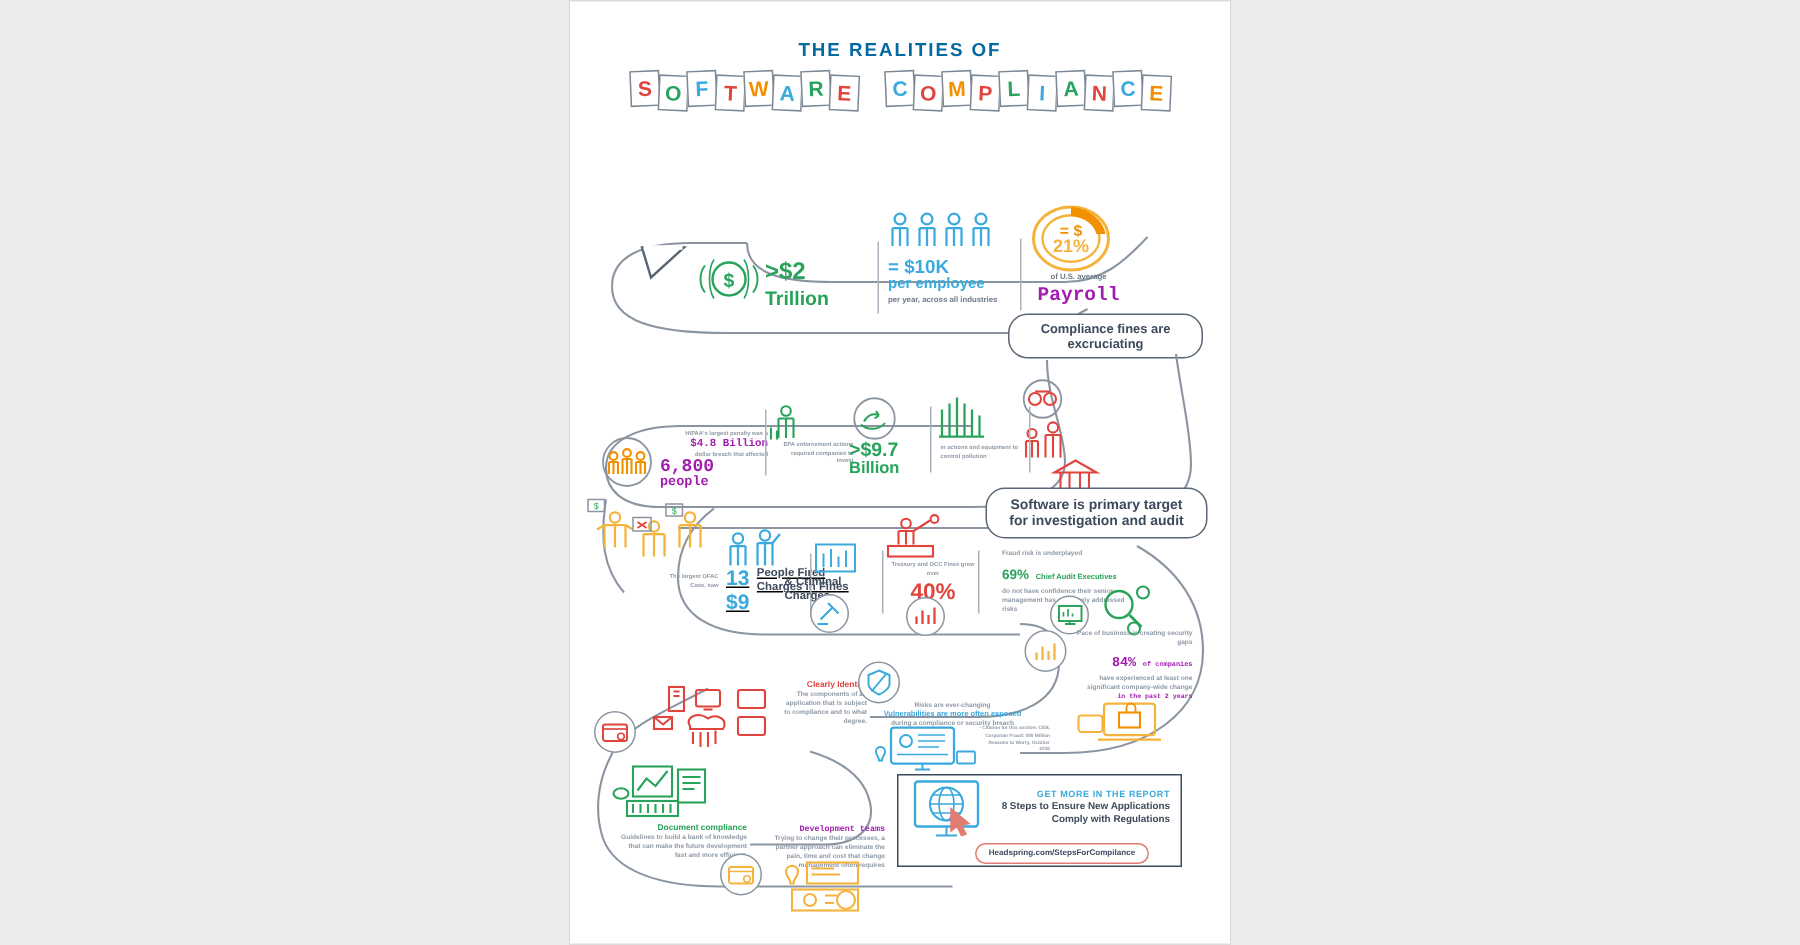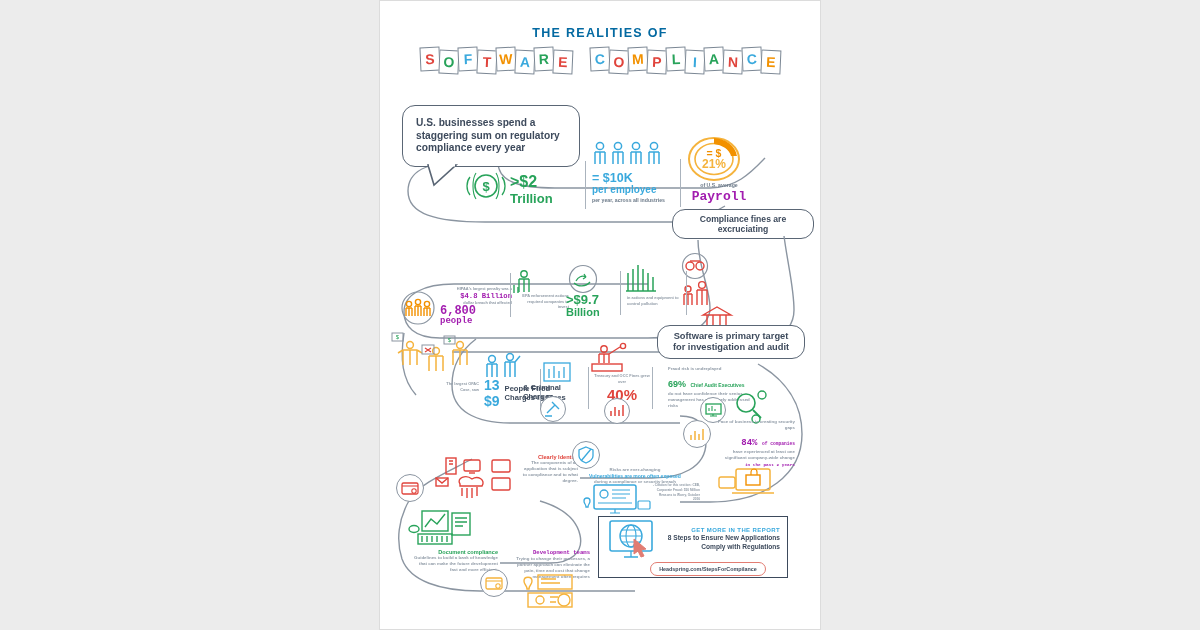--- a/index.html
+++ b/index.html
@@ -96,23 +96,20 @@
         <div class="tile" style="color: rgb(242, 145, 0);">E</div>
       </div>
   </div>
 
   <svg style="position:absolute;left:0;top:95px;width:442px;height:130px">
     <path d="M28,95 C28,118 55,126 105,126 L300,126 C320,126 330,118 345,110" fill="none" stroke="#8b95a1" stroke-width="1.4"></path>
     <path d="M118,66 C118,86 140,92 175,92 L330,92 C355,92 370,78 385,62" fill="none" stroke="#8b95a1" stroke-width="1.4"></path>
     <path d="M28,95 C28,75 48,66 80,66 L118,66" fill="none" stroke="#8b95a1" stroke-width="1.4"></path>
   </svg>
 
-  <div class="bubble" style="left:22px;top:104px;width:178px;height:62px;font-size:10.2px;text-align:left;justify-content:flex-start;padding-left:13px;">
-    <span>U.S. businesses spend a staggering sum on regulatory compliance every year</span>
-  </div>
   <svg style="position:absolute;left:46px;top:164px;width:40px;height:24px">
     <path d="M2,0 L30,0 L8,20 Z" fill="#fff" stroke="#5a6675" stroke-width="1.6"></path>
     <path d="M3,0 L29,0" stroke="#fff" stroke-width="3"></path>
   </svg>
 
   <svg style="position:absolute;left:84px;top:170px;width:44px;height:30px">
     <ellipse cx="22" cy="15" rx="11" ry="11" fill="none" stroke="#28a35a" stroke-width="1.6"></ellipse>
     <text x="22" y="20" font-size="13" font-weight="bold" fill="#28a35a" text-anchor="middle" font-family="Liberation Sans">$</text>
     <path d="M6,6 C2,11 2,19 6,24" fill="none" stroke="#28a35a" stroke-width="1.3"></path>
     <path d="M38,6 C42,11 42,19 38,24" fill="none" stroke="#28a35a" stroke-width="1.3"></path>
@@ -151,21 +148,21 @@
     <ellipse cx="29" cy="25" rx="19" ry="15.5" fill="none" stroke="#f5b33c" stroke-width="1.6"></ellipse>
     <path d="M29,4 A25,21 0 0 1 52,22 L46,22 A19,15.5 0 0 0 29,10 Z" fill="#f29100"></path>
     <text x="29" y="23" font-size="10.5" font-weight="bold" fill="#f29100" text-anchor="middle" font-family="Liberation Sans">= $</text>
     <text x="29" y="34" font-size="12" font-weight="bold" fill="#f5b33c" text-anchor="middle" font-family="Liberation Sans">21%</text>
   </svg>
   <div style="position:absolute;left:296px;top:181px;width:86px;text-align:center;">
     <div class="midgrey sm">of U.S. average</div>
     <div class="orange" style="font-size:13px;font-weight:bold;">Payroll</div>
   </div>
 
-  <div class="bubble" style="left:292px;top:208px;width:142px;height:30px;font-size:8.6px;">
+  <div class="bubble" style="left:292px;top:208px;width:130px;height:30px;font-size:8.6px;">
     <span>Compliance fines are excruciating</span>
   </div>
 
   <svg style="position:absolute;left:0;top:225px;width:442px;height:130px">
     <path d="M318,14 C318,40 330,62 330,82 C330,104 300,112 268,112 L60,112 C34,112 24,100 24,86" fill="none" stroke="#8b95a1" stroke-width="1.4"></path>
     <path d="M404,10 C408,40 414,62 414,84 C414,112 380,126 330,126 L72,126" fill="none" stroke="#8b95a1" stroke-width="1.4"></path>
     <path d="M24,86 C24,68 44,58 74,58 L268,58" fill="none" stroke="#8b95a1" stroke-width="1.4"></path>
   </svg>
 
   <svg style="position:absolute;left:300px;top:252px;width:30px;height:26px">
@@ -268,21 +265,21 @@
     <div class="grey tiny">The largest OFAC Case, saw</div>
   </div>
   <svg style="position:absolute;left:102px;top:352px;width:40px;height:26px">
     <g fill="none" stroke="#3aa9dd" stroke-width="1.5">
       <circle cx="10" cy="6" r="3.4"></circle>
         <path d="M5,11 L5,24 M10,11 L10,24 M15,11 L15,24 M5,11 L15,11"></path>
       <circle cx="28" cy="4" r="3.4"></circle>
         <path d="M23,9 L23,24 M28,9 L28,24 M33,9 L33,24 M23,9 L33,9 M33,9 L38,3"></path>
     </g>
   </svg>
-  <div style="position:absolute;left:104px;top:376px;display:flex;gap:5px;align-items:center;">
+  <div style="position:absolute;left:104px;top:376px;display:flex;gap:5px;align-items:flex-start;text-decoration:underline;">
     <div>
       <div class="blue" style="font-size:14px;font-weight:bold;line-height:1.15;">13</div>
       <div class="blue" style="font-size:14px;font-weight:bold;line-height:1.15;">$9</div>
     </div>
     <div style="padding-top:1px;">
       <div class="dark" style="font-size:7.6px;font-weight:bold;line-height:1.15;">People Fired</div>
       <div class="dark" style="font-size:7.6px;font-weight:bold;line-height:1.15;">Charges in Fines</div>
     </div>
   </div>
   <div class="divline" style="left:160px;top:368px;height:40px;"></div>

